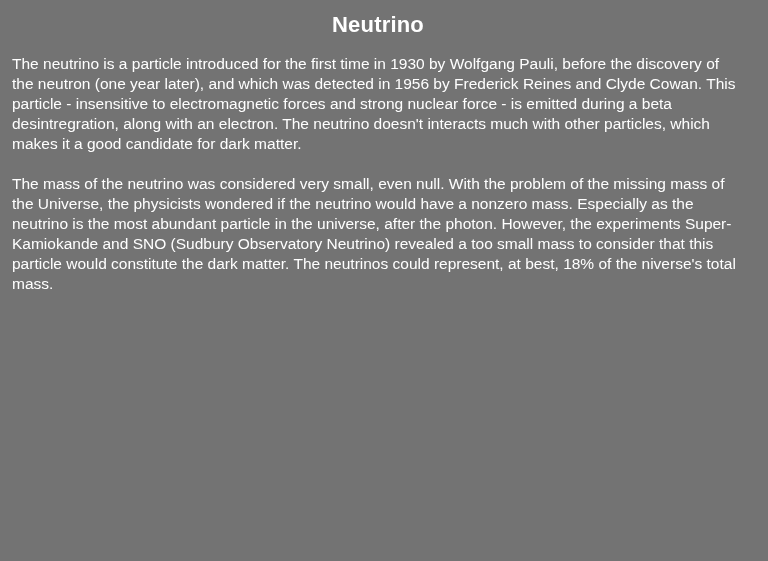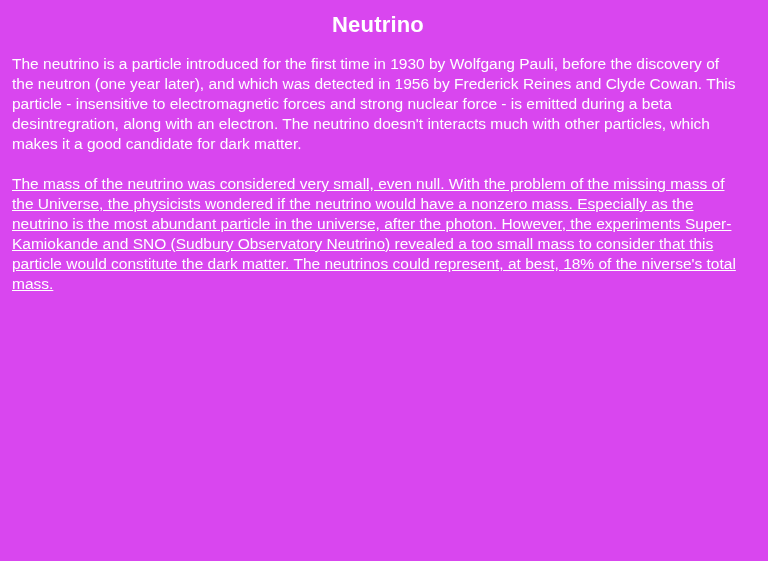--- a/index.html
+++ b/index.html
@@ -12,41 +12,40 @@
     background: #6b5b52;
     font-family: "Liberation Sans", sans-serif;
     color: #ffffff;
     overflow: hidden;
   }
   .page {
     width: 768px;
     height: 561px;
     box-sizing: border-box;
     padding: 10px 24px 0 12px;
-    background: #d946ef;
+    background: #737373;
   }
   .title {
     text-align: center;
     font-size: 22px;
     font-weight: bold;
     color: #ffffff;
     margin: 2px 0 16px 0;
     letter-spacing: 0.2px;
   }
   .para {
     font-size: 15.5px;
     line-height: 20px;
     color: #ffffff;
     margin: 0 0 20px 0;
     text-align: left;
     padding-right: 6px;
   }
   .para:last-child {
     margin-bottom: 4px;
-    text-decoration: underline;
   }
 </style>
 </head>
 <body>
 
 <div class="page">
   <h1 class="title">Neutrino</h1>
   <p class="para">The neutrino is a particle introduced for the first time in 1930 by Wolfgang Pauli, before the discovery of the neutron (one year later), and which was detected in 1956 by Frederick Reines and Clyde Cowan. This particle - insensitive to electromagnetic forces and strong nuclear force - is emitted during a beta desintregration, along with an electron. The neutrino doesn't interacts much with other particles, which makes it a good candidate for dark matter.</p>
   <p class="para">The mass of the neutrino was considered very small, even null. With the problem of the missing mass of the Universe, the physicists wondered if the neutrino would have a nonzero mass. Especially as the neutrino is the most abundant particle in the universe, after the photon. However, the experiments Super-Kamiokande and SNO (Sudbury Observatory Neutrino) revealed a too small mass to consider that this particle would constitute the dark matter. The neutrinos could represent, at best, 18% of the niverse's total mass.</p>
 </div>

